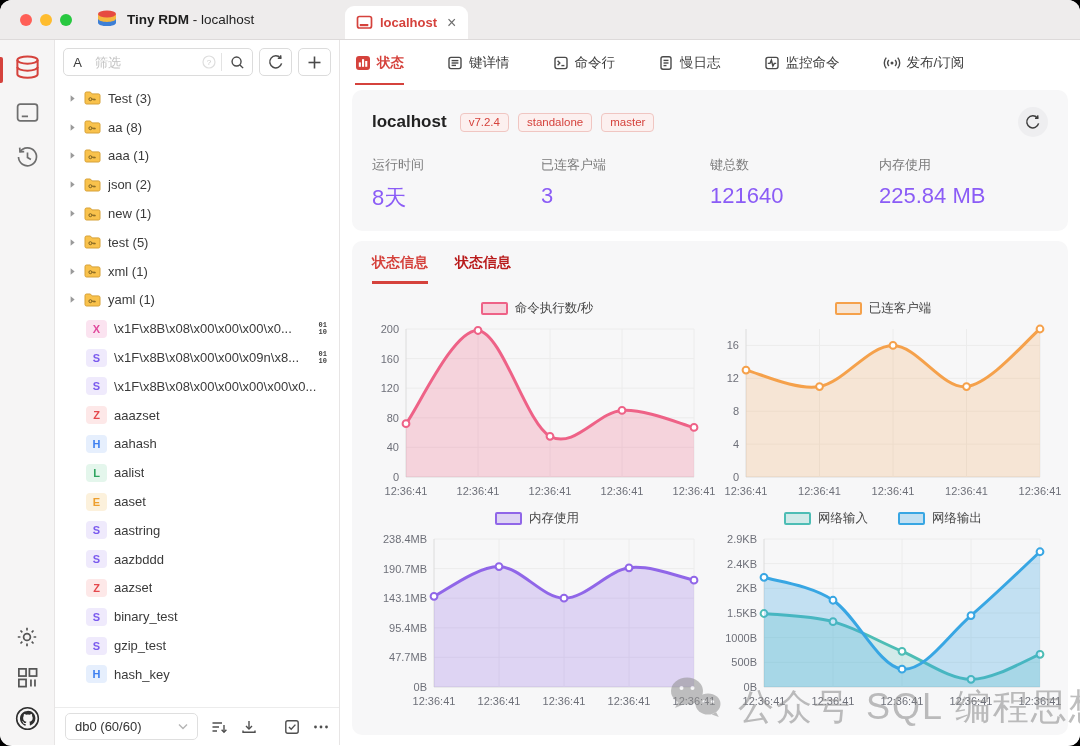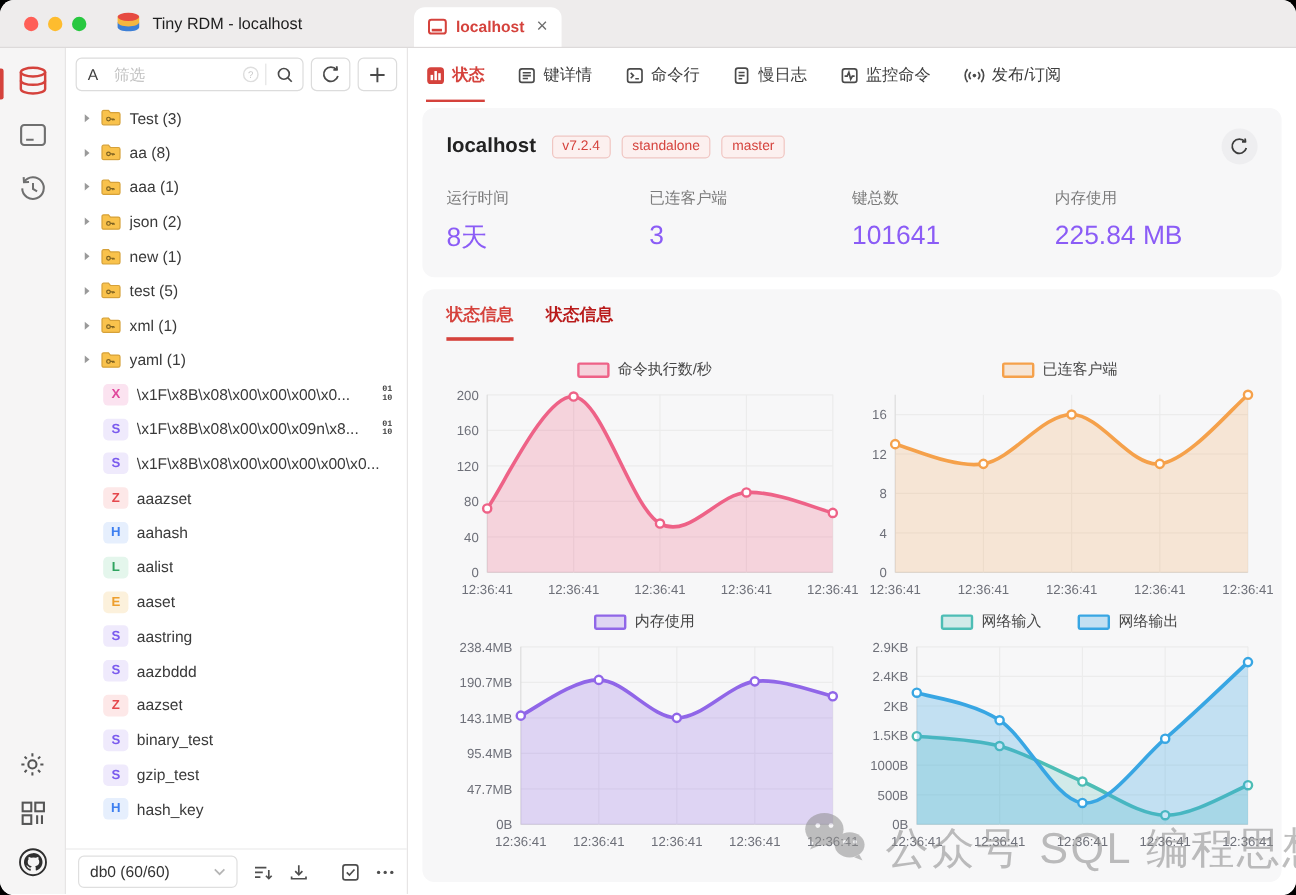--- a/index.html
+++ b/index.html
@@ -7,21 +7,21 @@
   *{box-sizing:border-box;}
   .window{position:relative;width:1080px;height:746px;border-radius:12px;overflow:hidden;background:#fff;}
 
   
   .titlebar{height:40px;background:#eeecec;border-bottom:1px solid #dddada;display:flex;align-items:center;position:relative;}
   .lights{display:flex;gap:8px;margin-left:20px;}
   .light{width:12px;height:12px;border-radius:50%;}
   .light.red{background:#ff5f57;}.light.yellow{background:#febc2e;}.light.green{background:#28c840;}
   .app-logo{margin-left:24px;display:flex;}
   .app-title{margin-left:9px;font-size:13.5px;color:#1e1e1e;}
-  .app-title b{font-weight:400;}
+  .app-title b{font-weight:700;}
   .doc-tab{position:absolute;left:345px;bottom:0;height:33px;padding:0 12px 0 11px;background:#fff;
     border-radius:9px 9px 0 0;display:flex;align-items:center;gap:7px;cursor:default;}
   .doc-tab .tab-label{color:#d5423c;font-weight:700;font-size:13px;}
   .doc-tab .tab-close{color:#6d6d6d;font-size:16px;line-height:1;margin-left:3px;}
 
   
   .body-row{display:flex;height:705px;}
   .activitybar{width:55px;background:#f6f5f5;border-right:1px solid #e7e5e5;display:flex;flex-direction:column;
     align-items:center;padding:15px 0 14px;position:relative;flex:none;}
   .ab-top,.ab-bottom{display:flex;flex-direction:column;align-items:center;gap:21px;}
@@ -58,21 +58,21 @@
   .bin-icon{margin-left:auto;margin-right:12px;font-family:Liberation Mono, monospace;
     font-size:7px;line-height:6.5px;color:#3f3f3f;font-weight:700;flex:none;}
 
   .sidebar-bottom{height:38px;border-top:1px solid #ececec;display:flex;align-items:center;padding:0 10px;gap:13px;flex:none;}
   .db-select{width:148px;height:27px;border:1px solid #dfdfdf;border-radius:5px;display:flex;align-items:center;
     justify-content:space-between;padding:0 9px;font-size:13px;color:#333;background:#fff;}
   .sb-icon{display:flex;}
 
   
   .content{flex:1;display:flex;flex-direction:column;background:#fff;overflow:hidden;min-width:0;}
-  .nav-tabs{display:flex;gap:27px;padding:0 15px;height:45px;align-items:stretch;flex:none;}
+  .nav-tabs{display:flex;gap:43px;padding:0 15px;height:45px;align-items:stretch;flex:none;}
   .nav-tab{display:flex;align-items:center;gap:6px;font-size:13.5px;color:#3d3d3d;border-bottom:2.5px solid transparent;
     padding-top:2px;cursor:default;}
   .nav-tab.active{color:#d5423c;border-bottom-color:#d5423c;font-weight:600;}
   .nav-tab .nt-icon{display:flex;}
 
   .card{background:#f7f7f8;border-radius:10px;margin:0 12px;}
   .server-card{margin-top:5px;padding:17px 20px 18px;flex:none;}
   .server-head{display:flex;align-items:center;}
   .server-name{font-size:17px;font-weight:700;color:#222;}
   .badges{display:flex;gap:9px;margin-left:13px;}
@@ -519,21 +519,21 @@
             <div class="stat">
               <div class="stat-label">运行时间</div>
               <div class="stat-value">8天</div>
             </div>
             <div class="stat">
               <div class="stat-label">已连客户端</div>
               <div class="stat-value">3</div>
             </div>
             <div class="stat">
               <div class="stat-label">键总数</div>
-              <div class="stat-value">101641</div>
+              <div class="stat-value">121640</div>
             </div>
             <div class="stat">
               <div class="stat-label">内存使用</div>
               <div class="stat-value">225.84 MB</div>
             </div>
           </div>
       </div>
 
       <div class="card activity-card">
         <div class="panel-tabs">

